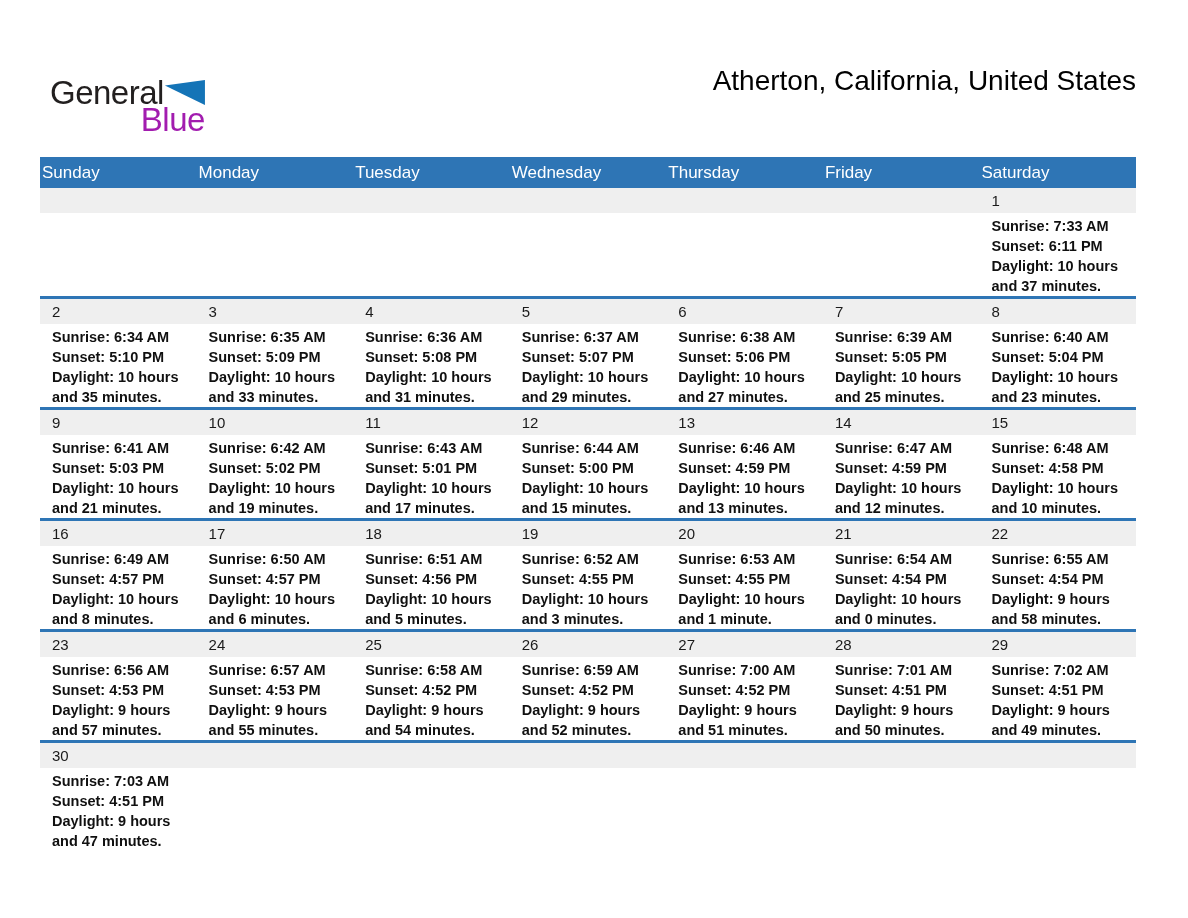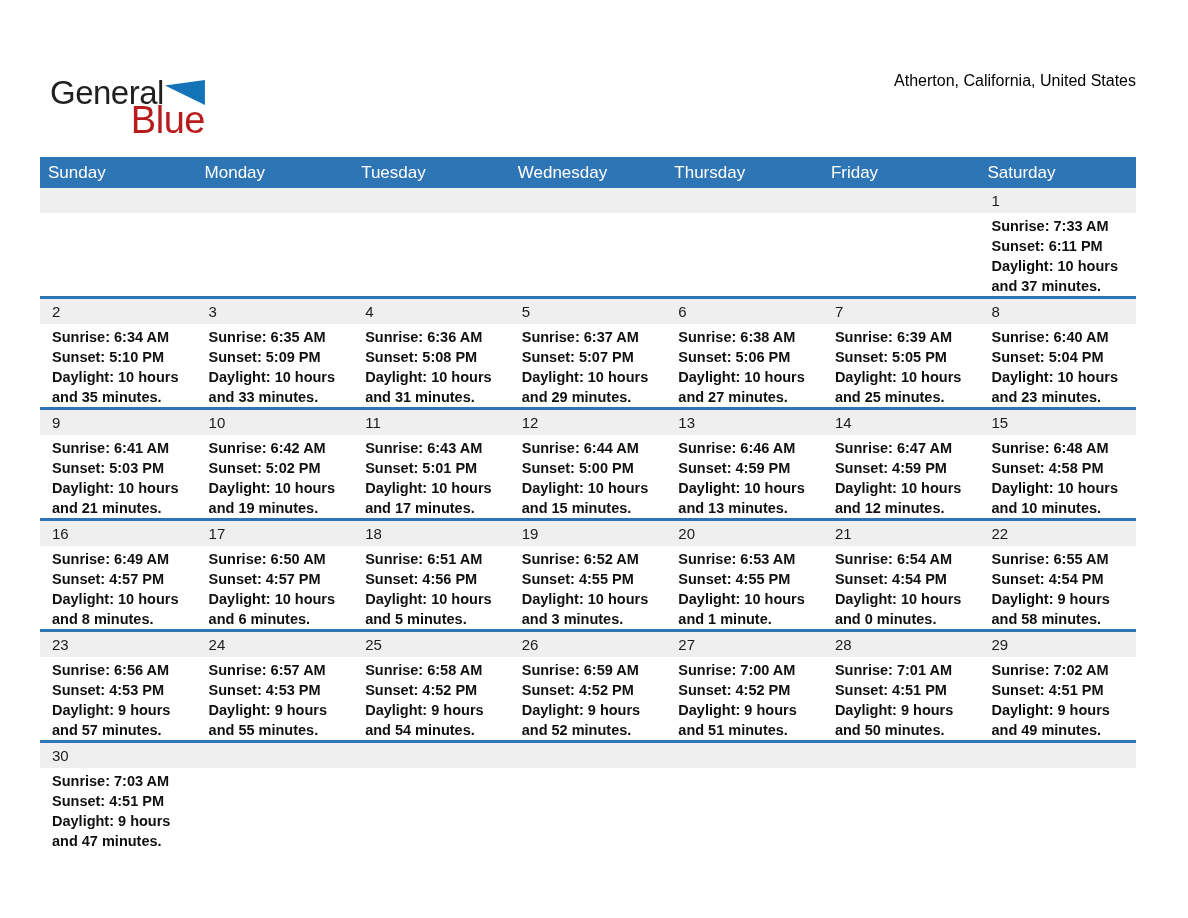--- a/index.html
+++ b/index.html
@@ -5,29 +5,29 @@
   html,body{margin:0;padding:0;}
   body{
     width:1188px;height:918px;position:relative;background:#ffffff;
     font-family:"Liberation Sans",sans-serif;overflow:hidden;
   }
   
   .logo{position:absolute;left:50px;top:76px;display:flex;flex-direction:column;align-items:flex-end;text-align:center;}
   .logo-line1{display:flex;align-items:flex-start;}
   .logo-general{font-size:33px;color:#221f1f;letter-spacing:-0.5px;line-height:33px;}
   .logo-triangle{width:40px;height:25px;background:#1474b7;clip-path:polygon(0 22%,100% 0,100% 100%);margin-left:1px;margin-top:4px;}
-  .logo-blue{font-size:38px;color:#b91c1c;line-height:30px;margin-top:-4px;letter-spacing:-0.5px;}
+  .logo-blue{font-size:33px;color:#a21caf;line-height:30px;margin-top:-4px;letter-spacing:-0.5px;}
   
   .titles{position:absolute;right:52px;top:55px;text-align:right;}
   .title{font-size:41px;font-weight:400;color:#000000;margin:0;line-height:48px;}
-  .subtitle{font-size:16px;font-weight:400;color:#000000;margin:12px 0 0 0;line-height:28px;}
+  .subtitle{font-size:28px;font-weight:400;color:#000000;margin:12px 0 0 0;line-height:28px;}
   
   .calendar{position:absolute;left:40px;top:157px;width:1096px;}
   .weekday-row{display:flex;height:31px;background:#2e75b5;}
-  .weekday-cell{flex:1;color:#ffffff;font-size:17px;line-height:32px;padding-left:8px;box-sizing:border-box;overflow:hidden;}
+  .weekday-cell{flex:1;color:#ffffff;font-size:17px;line-height:32px;padding-left:2px;box-sizing:border-box;overflow:hidden;}
   .week-row{background:#ffffff;}
   .week-row.sep{border-top:3px solid #2e75b5;}
   .band{display:flex;height:25px;background:#efefef;}
   .band-cell{flex:1;font-size:15px;color:#1a1a1a;padding:4px 0 0 12px;box-sizing:border-box;line-height:18px;}
   .content{display:flex;min-height:83px;align-items:stretch;}
   .cell{flex:1;padding:3px 10px 0 12px;box-sizing:border-box;overflow:hidden;font-weight:bold;}
   .line{margin:0;font-size:14.5px;line-height:20px;color:#101010;white-space:nowrap;}
 </style>
 </head>
 <body>

